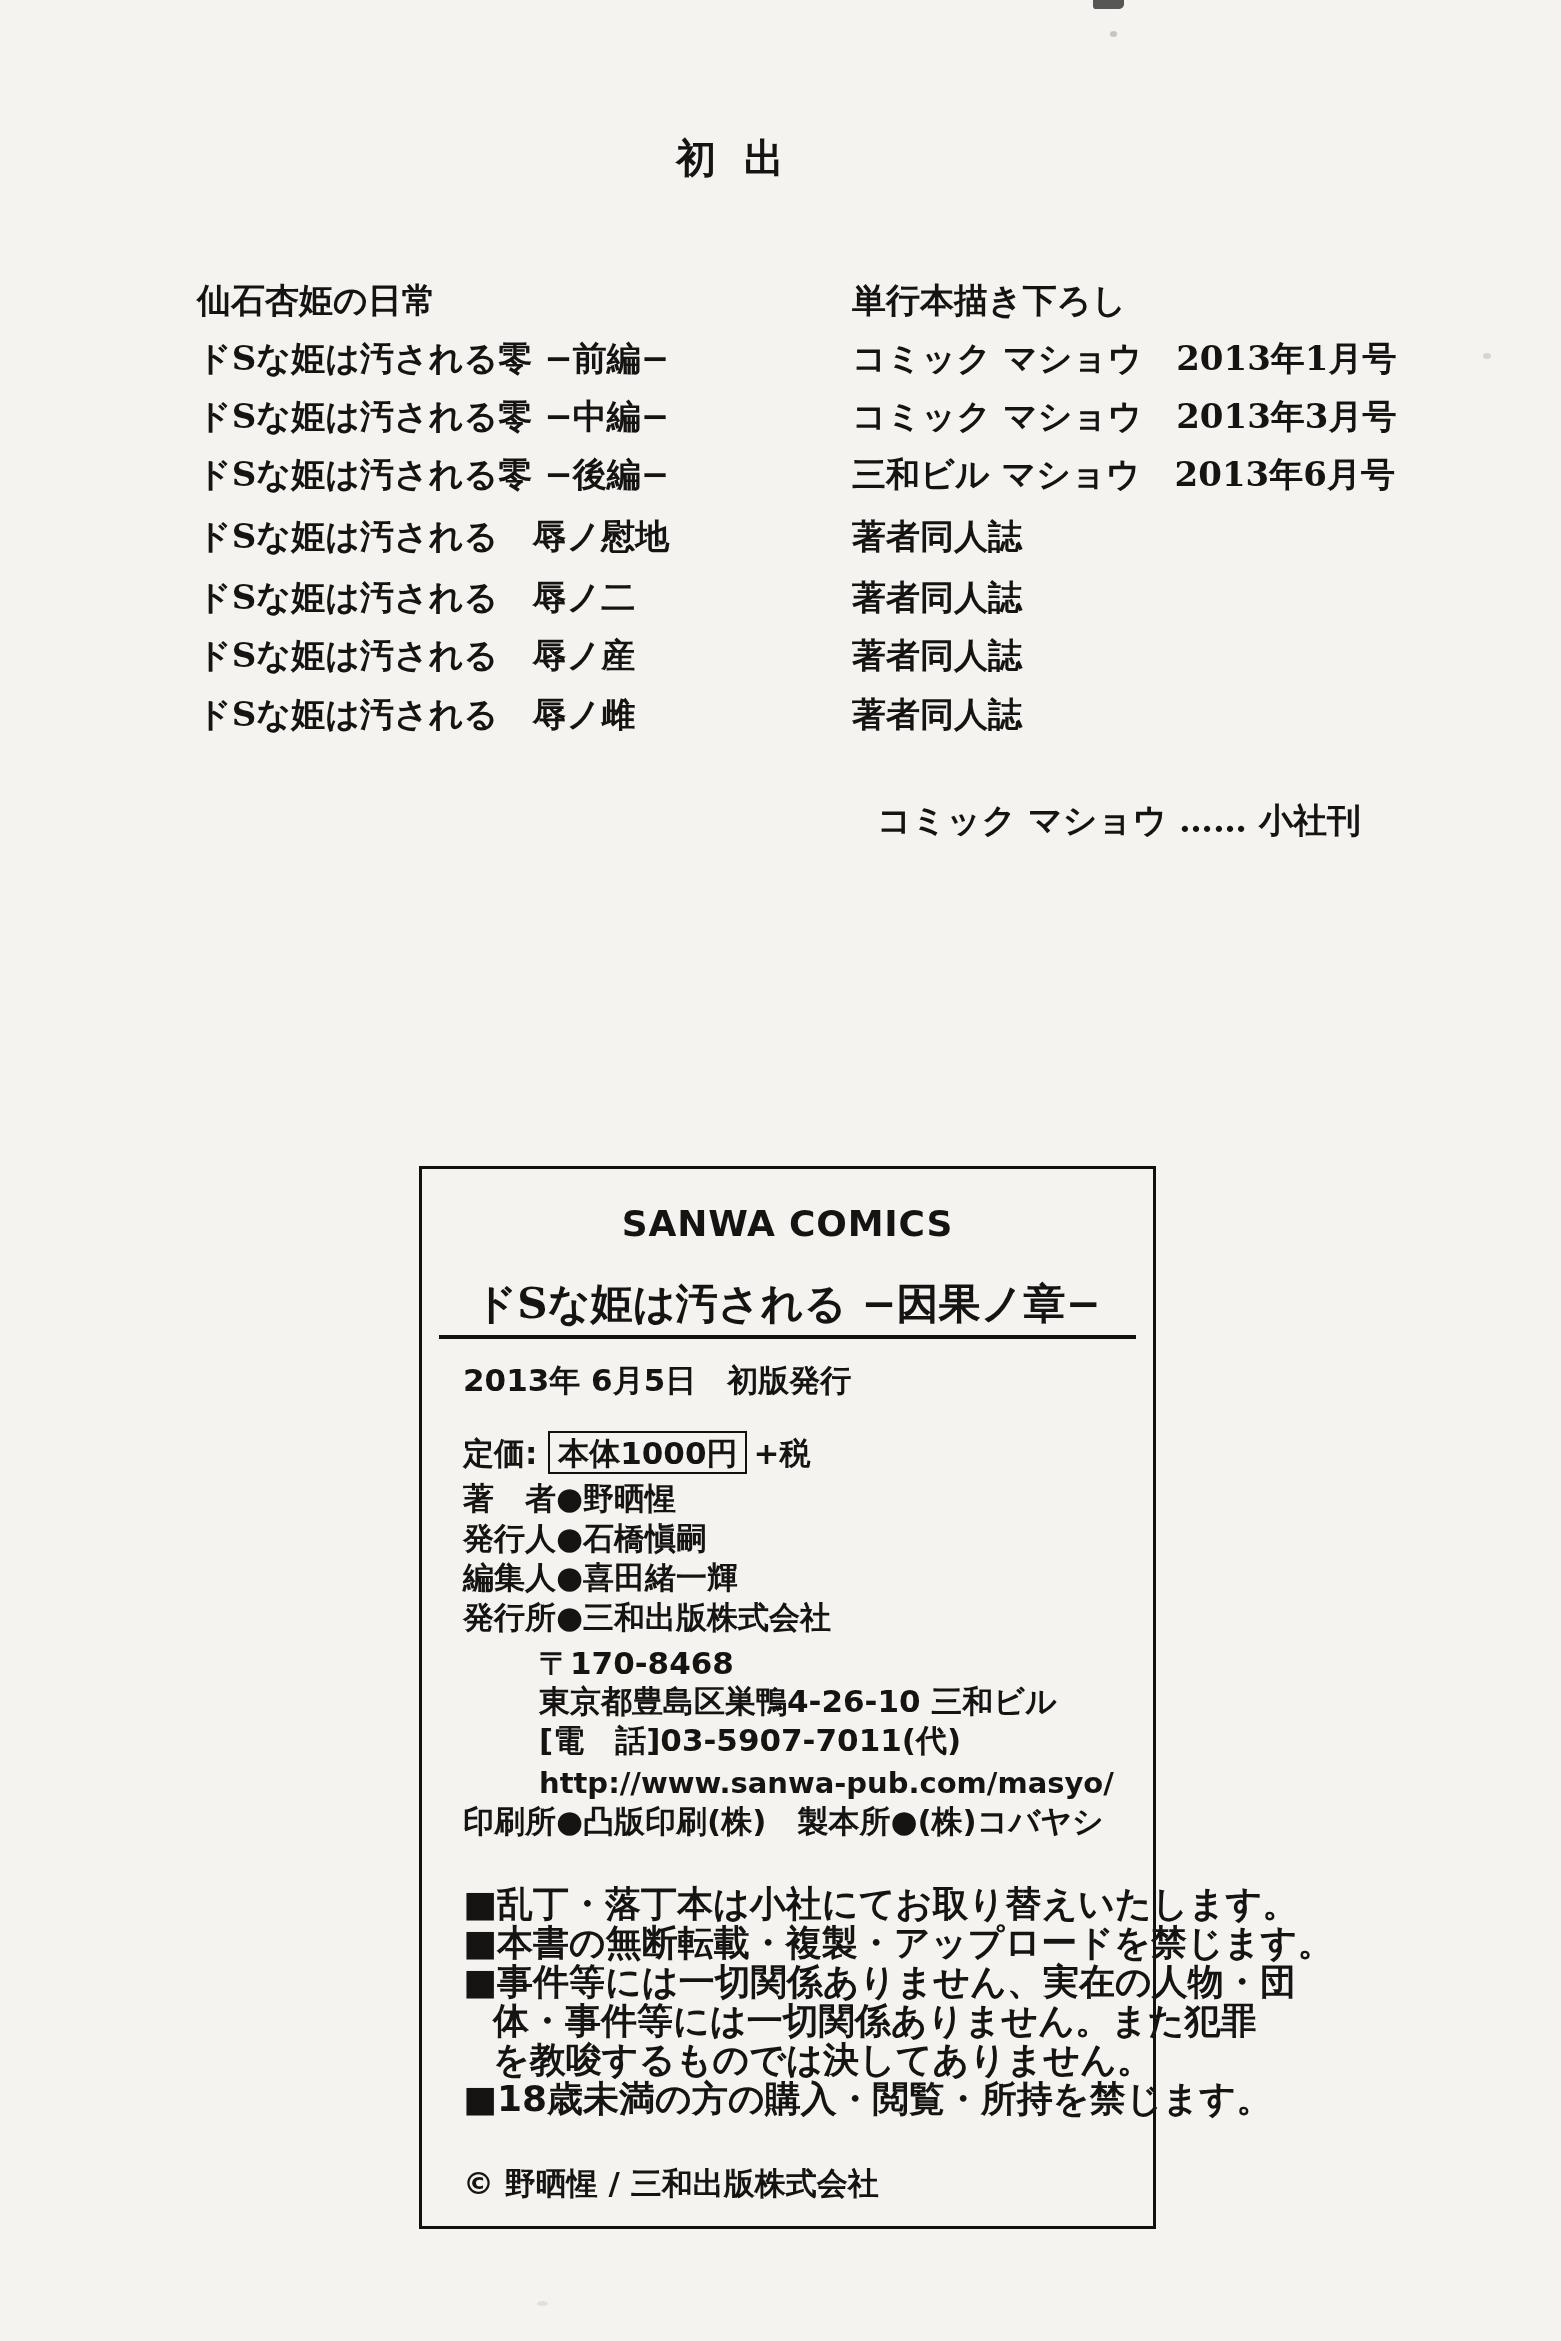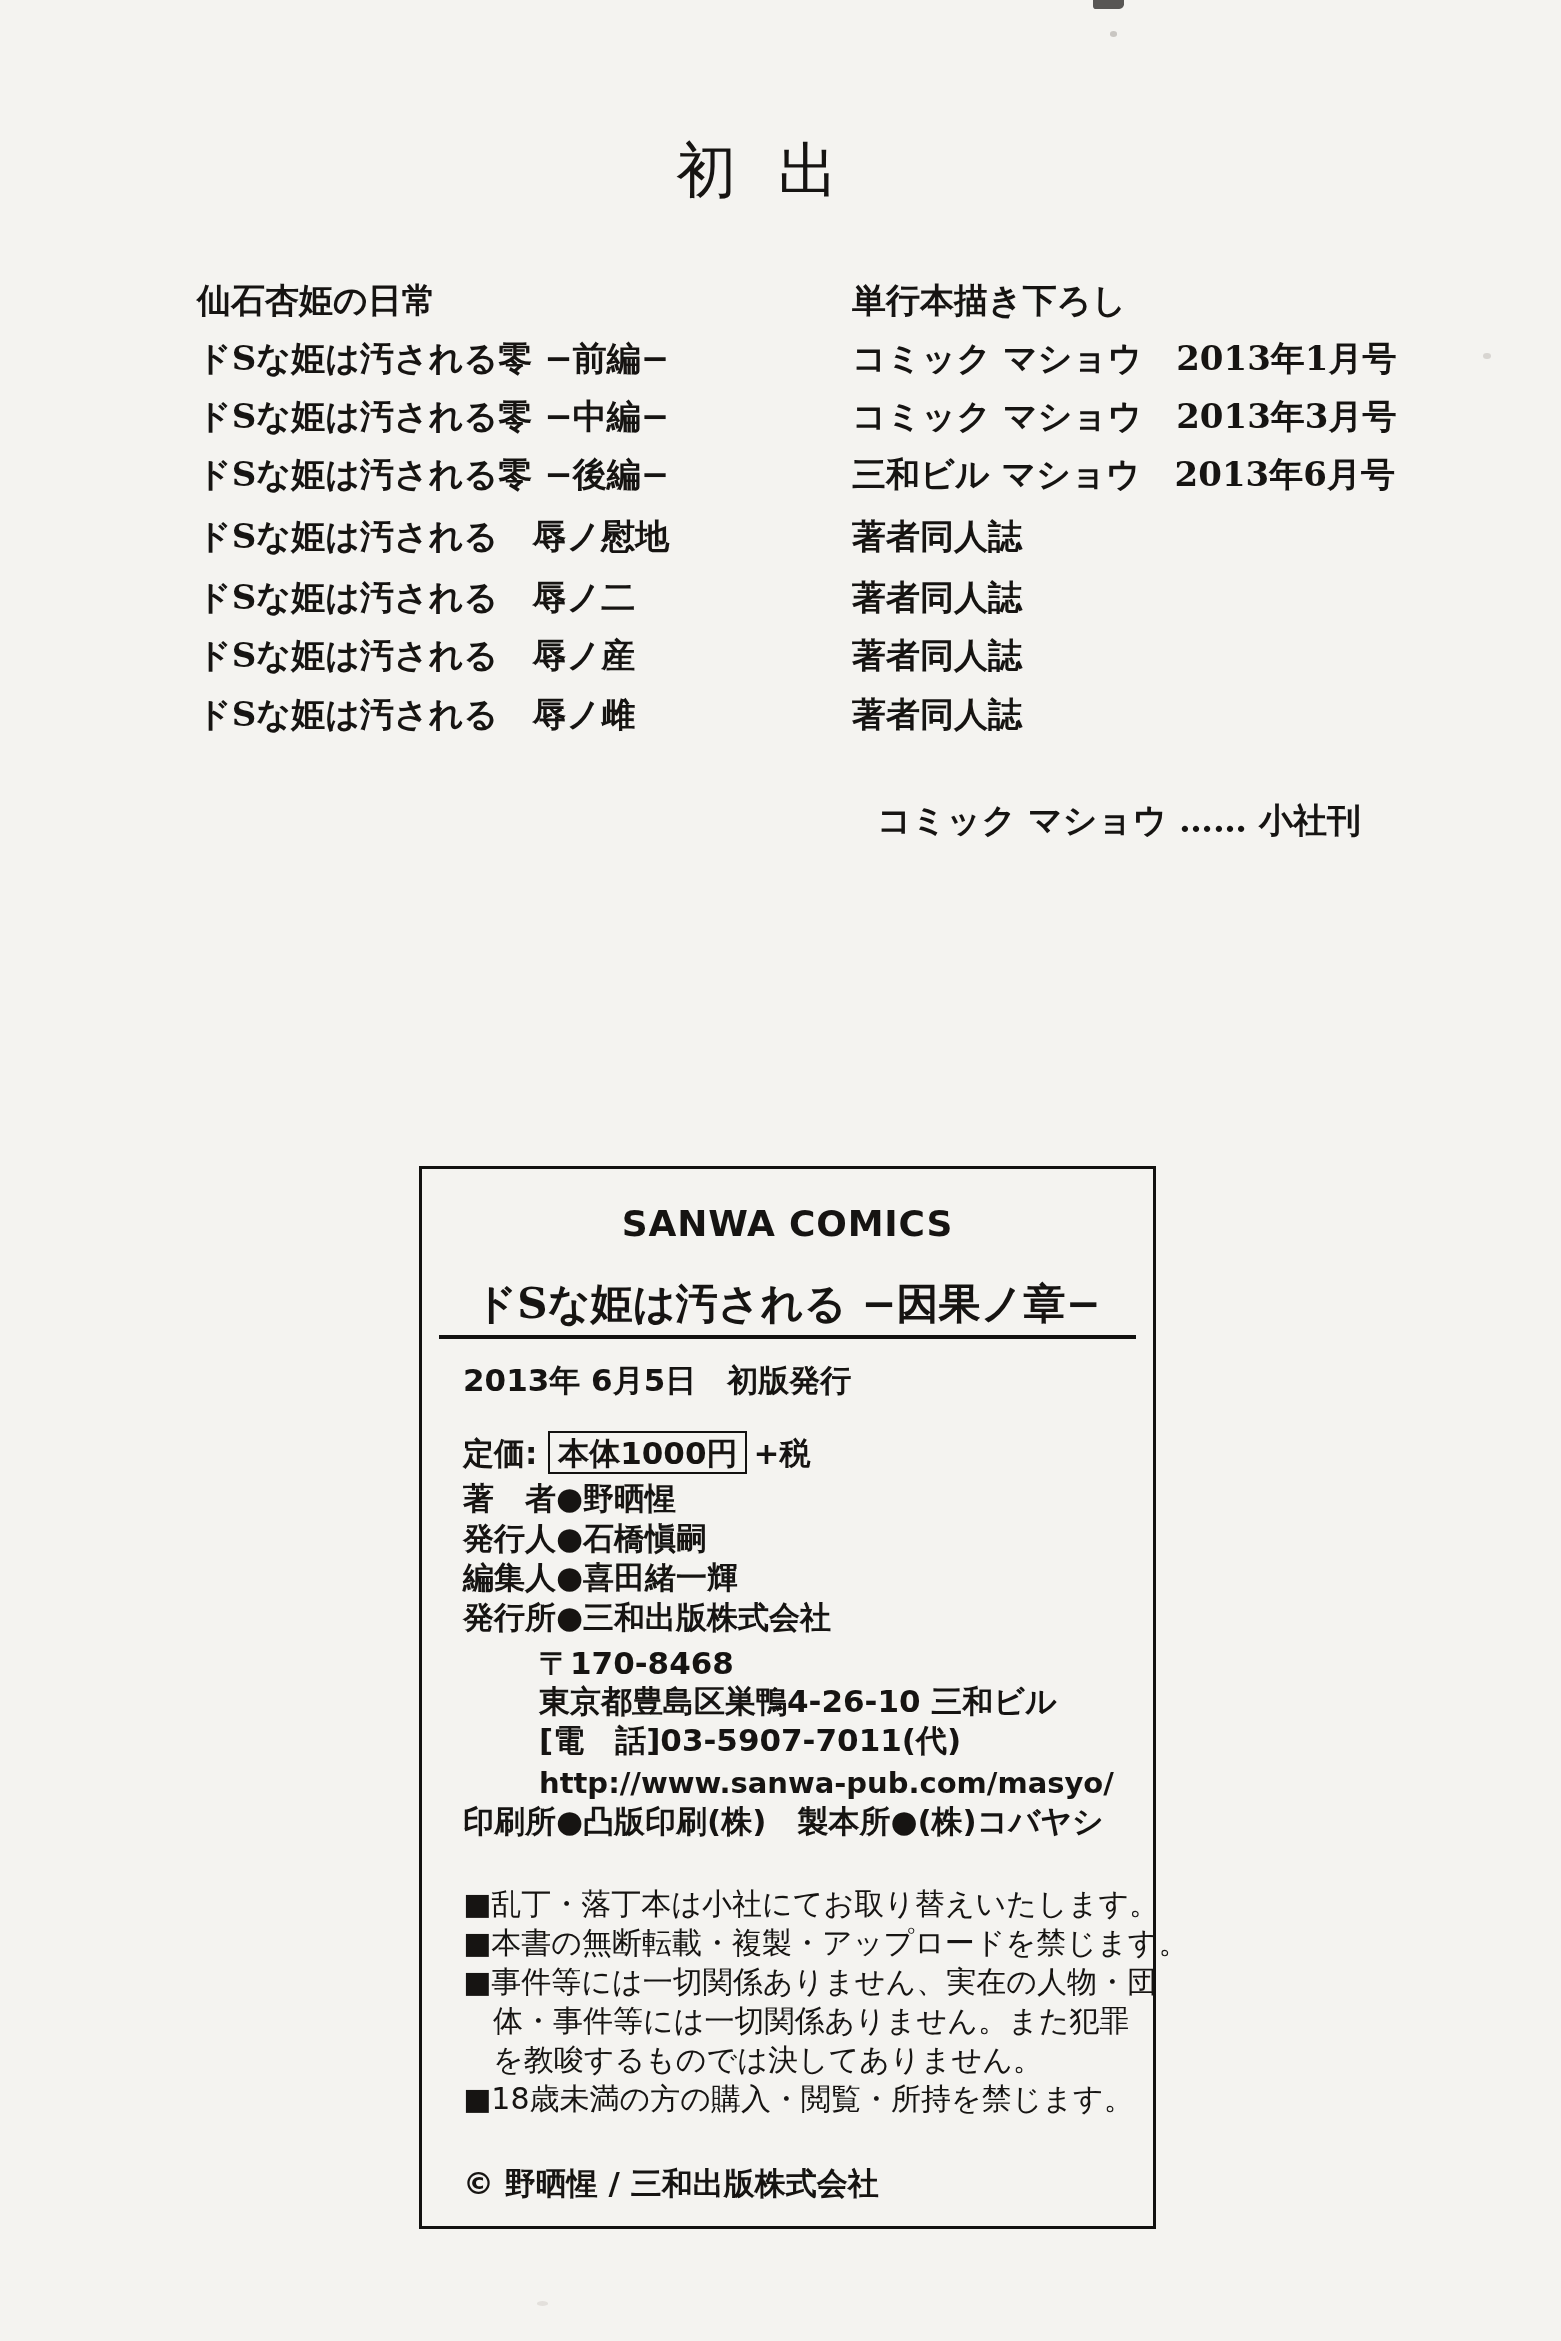--- a/index.html
+++ b/index.html
@@ -9,21 +9,21 @@
     font-family:"DejaVu Serif","Liberation Serif",serif;
     color:#161412;
     position:relative;
     overflow:hidden;
   }
   .page{position:absolute;inset:0;}
 
   
   .page-title{
     position:absolute;left:676px;top:131px;
-    font-size:60px;font-weight:400;letter-spacing:0.7em;
+    font-size:40px;font-weight:700;letter-spacing:0.7em;
     white-space:nowrap;
   }
   .credits{position:absolute;left:0;top:0;width:1561px;}
   .credit-row{position:absolute;left:0;width:1561px;height:44px;
     font-size:34px;font-weight:600;line-height:44px;white-space:nowrap;}
   .credit-row .cl{position:absolute;left:197px;}
   .credit-row .cr{position:absolute;left:852px;}
   .credit-row:nth-child(1){top:278px;}
   .credit-row:nth-child(2){top:336px;}
   .credit-row:nth-child(3){top:394px;}
@@ -74,21 +74,21 @@
   .staff-3{top:390px;}
   .staff-4{top:430px;}
   .addr-1{top:476px;}
   .addr-2{top:514px;}
   .addr-3{top:553px;}
   .addr-4{top:596px;font-size:29px;}
   .printing{top:634px;}
   .disclaimers{
     position:absolute;left:41px;top:715px;
     font-family:"DejaVu Sans","Liberation Sans",sans-serif;
-    font-size:30px;font-weight:400;line-height:39px;white-space:nowrap;
+    font-size:36px;font-weight:700;line-height:39px;white-space:nowrap;
   }
   .disclaimer-line{height:39px;}
   .disclaimer-line.wrap-indent{padding-left:30px;}
   .copyright{top:996px;font-weight:700;}
 
   
   .artifact{position:absolute;pointer-events:none;}
   .smudge-top{left:1093px;top:0;width:31px;height:8.6px;background:#3c3a38;border-radius:0 0 4.7px 3.1px;opacity:.85;}
   .speck-1{left:1110px;top:31px;width:7px;height:5.5px;background:#c9c6c2;border-radius:50%;}
   .speck-2{left:1483px;top:353px;width:7.8px;height:6.2px;background:#d8d5d1;border-radius:50%;}

